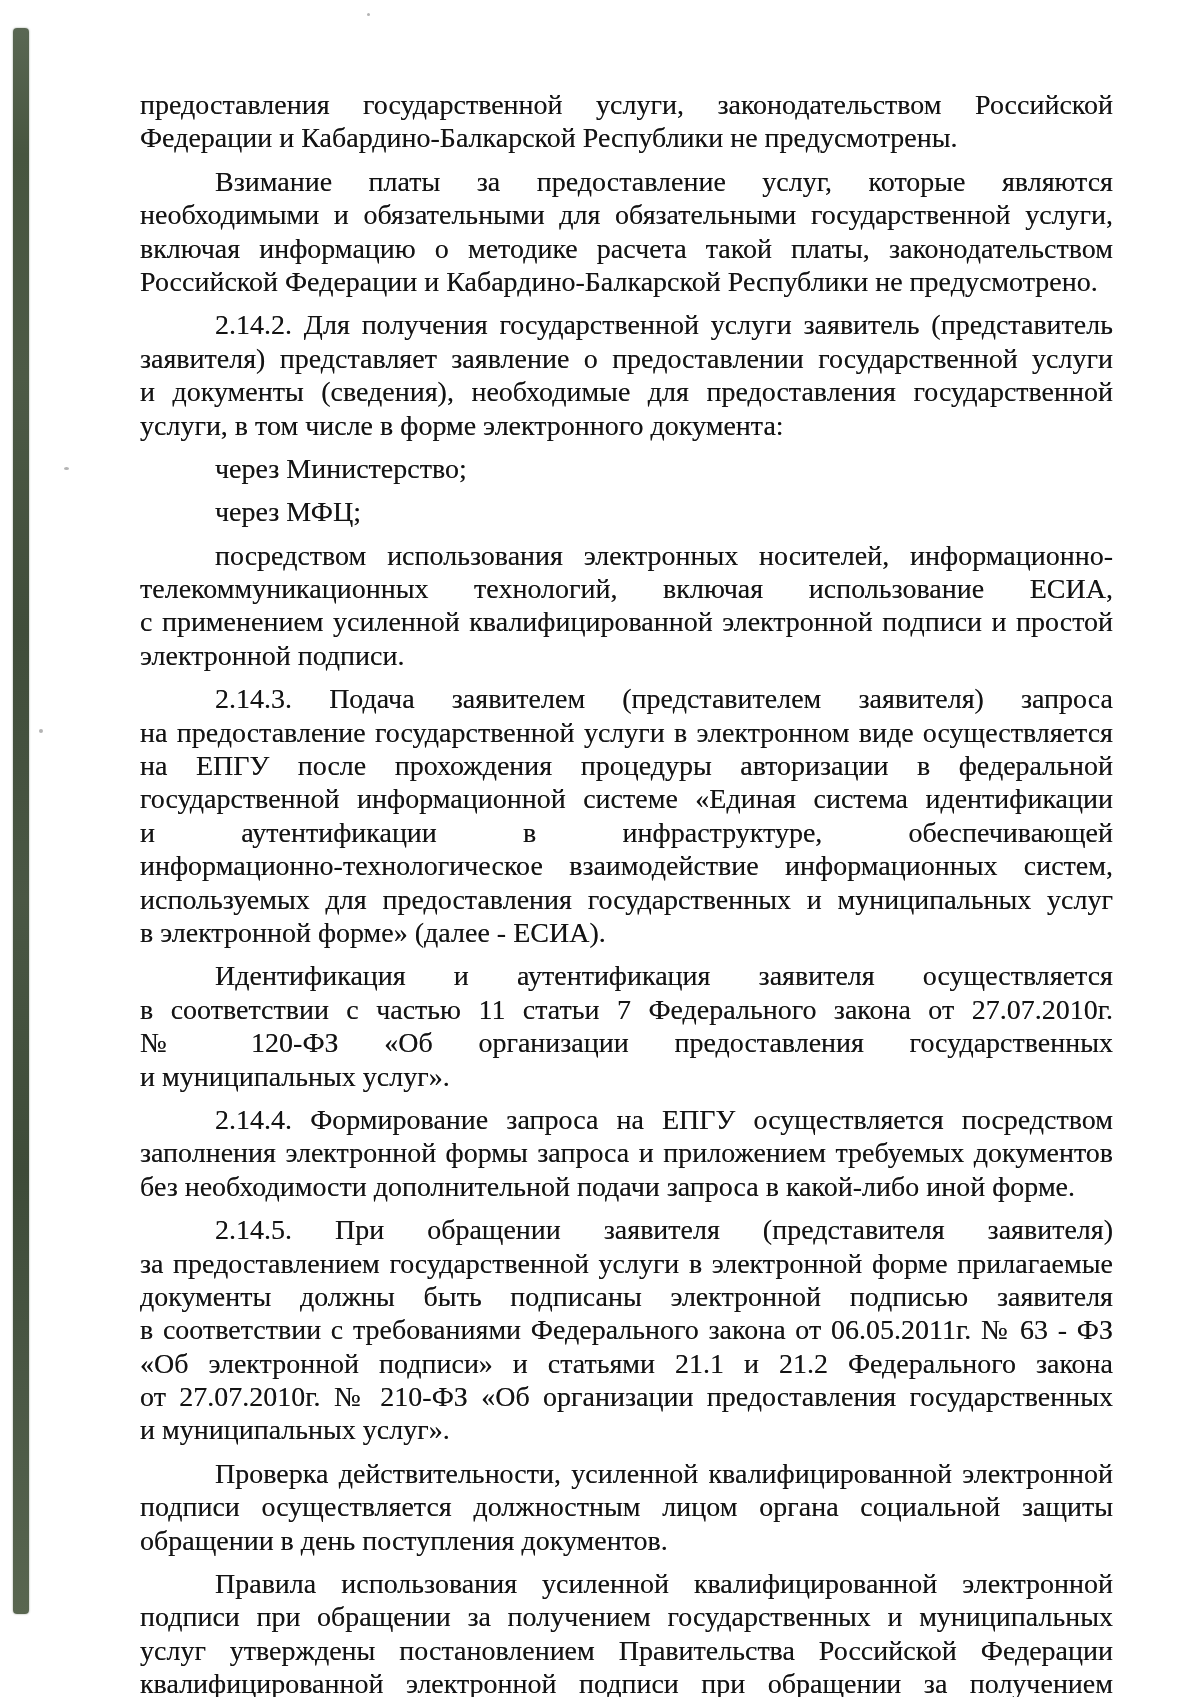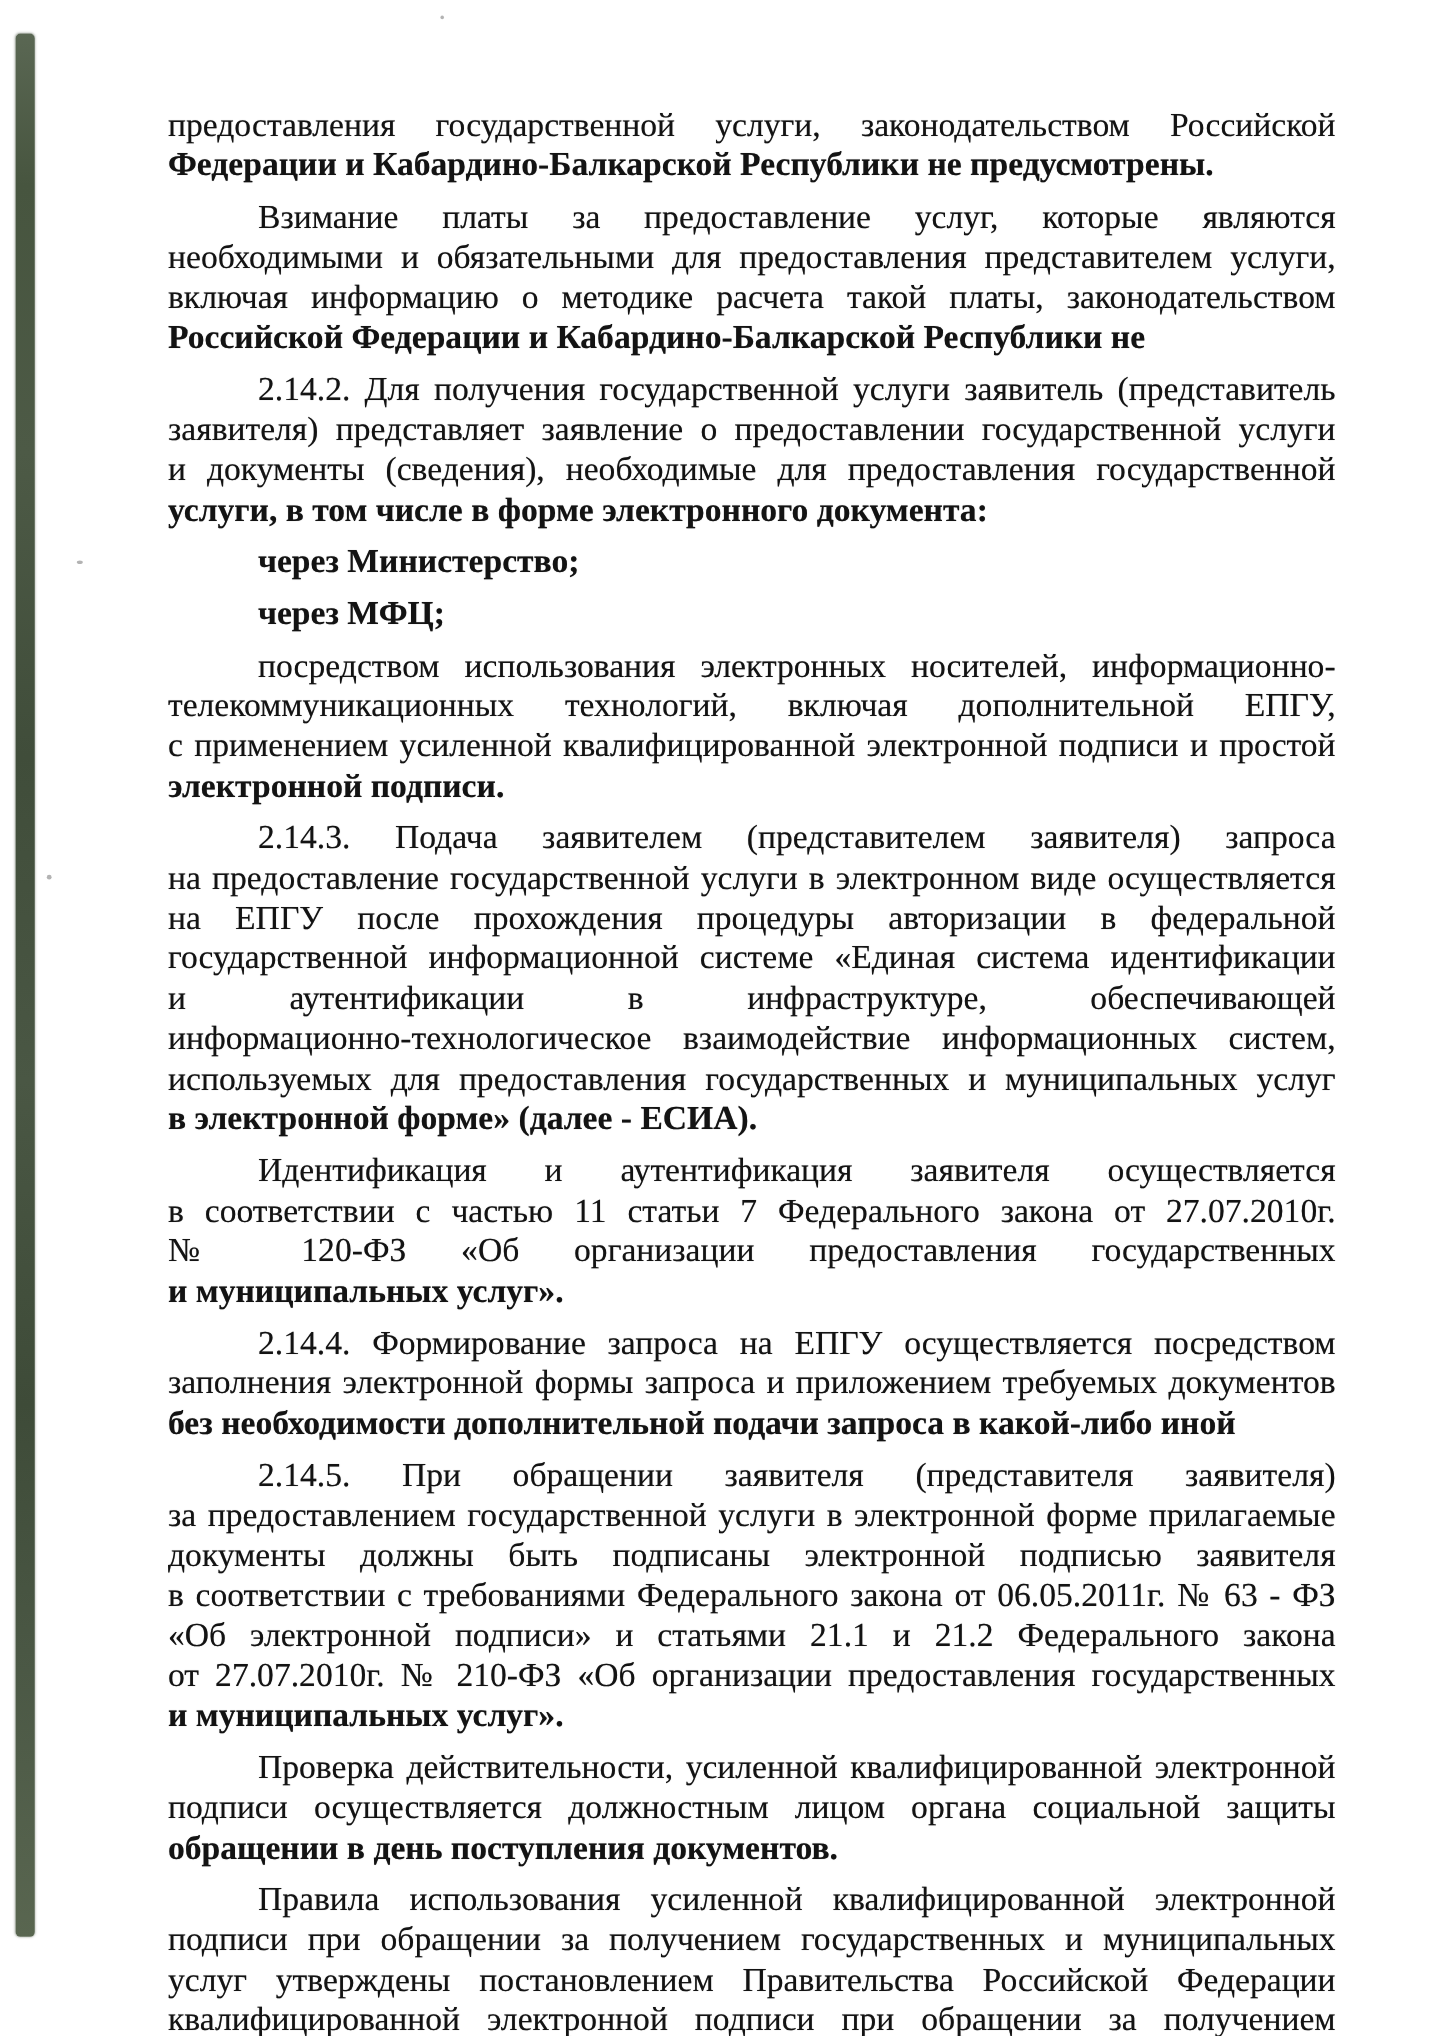--- a/index.html
+++ b/index.html
@@ -51,23 +51,22 @@
     text-shadow: 0 0 0.6px rgba(20,20,20,0.55);
   }
   .line {
     height: 33.4px;
     overflow: hidden;
     white-space: normal;
     text-align: justify;
     text-align-last: justify;
   }
   .line.left {
-    text-align: left;
+    text-align: right;
     text-align-last: left;
-    font-weight: bold;
   }
   .line.indent {
     text-indent: 75px;
     margin-top: 10px;
   }
   .speck {
     position: absolute;
     border-radius: 50%;
     background: #8a8a8a;
     opacity: 0.65;
@@ -81,31 +80,31 @@
 
 <div class="page">
   <div class="scan-bar"></div>
   <div class="speck s1"></div>
   <div class="speck s2"></div>
   <div class="speck s3"></div>
   <div class="textblock" id="textblock" style="color: rgb(19, 19, 19);">
       <div class="line">предоставления государственной услуги, законодательством Российской</div>
       <div class="line left">Федерации и Кабардино-Балкарской Республики не предусмотрены.</div>
       <div class="line indent">Взимание платы за предоставление услуг, которые являются</div>
-      <div class="line">необходимыми и обязательными для предоставления представителем услуги,</div>
+      <div class="line">необходимыми и обязательными для обязательными государственной услуги,</div>
       <div class="line">включая информацию о методике расчета такой платы, законодательством</div>
       <div class="line left">Российской Федерации и Кабардино-Балкарской Республики не предусмотрено.</div>
       <div class="line indent">2.14.2. Для получения государственной услуги заявитель (представитель</div>
       <div class="line">заявителя) представляет заявление о предоставлении государственной услуги</div>
       <div class="line">и документы (сведения), необходимые для предоставления государственной</div>
       <div class="line left">услуги, в том числе в форме электронного документа:</div>
       <div class="line left indent">через Министерство;</div>
       <div class="line left indent">через МФЦ;</div>
       <div class="line indent">посредством использования электронных носителей, информационно-</div>
-      <div class="line">телекоммуникационных технологий, включая дополнительной ЕПГУ,</div>
+      <div class="line">телекоммуникационных технологий, включая использование ЕСИА,</div>
       <div class="line">с применением усиленной квалифицированной электронной подписи и простой</div>
       <div class="line left">электронной подписи.</div>
       <div class="line indent">2.14.3. Подача заявителем (представителем заявителя) запроса</div>
       <div class="line">на предоставление государственной услуги в электронном виде осуществляется</div>
       <div class="line">на ЕПГУ после прохождения процедуры авторизации в федеральной</div>
       <div class="line">государственной информационной системе «Единая система идентификации</div>
       <div class="line">и аутентификации в инфраструктуре, обеспечивающей</div>
       <div class="line">информационно-технологическое взаимодействие информационных систем,</div>
       <div class="line">используемых для предоставления государственных и муниципальных услуг</div>
       <div class="line left">в электронной форме» (далее - ЕСИА).</div>

